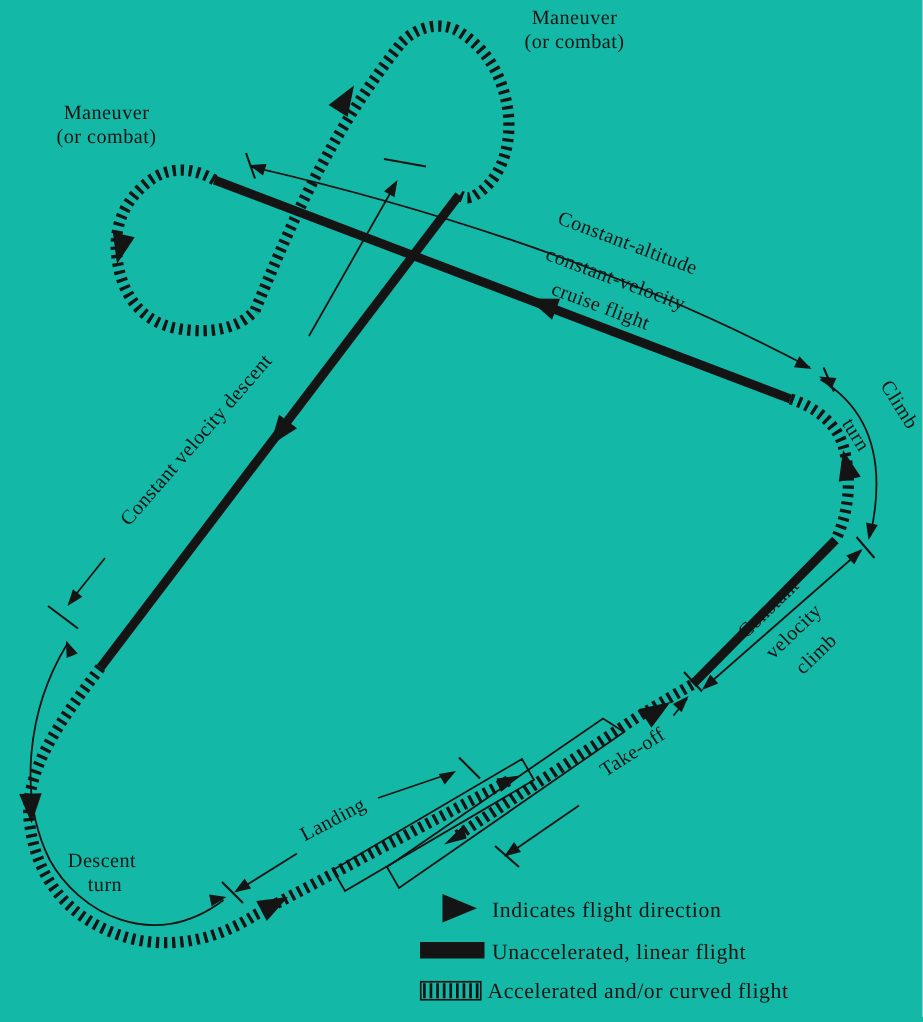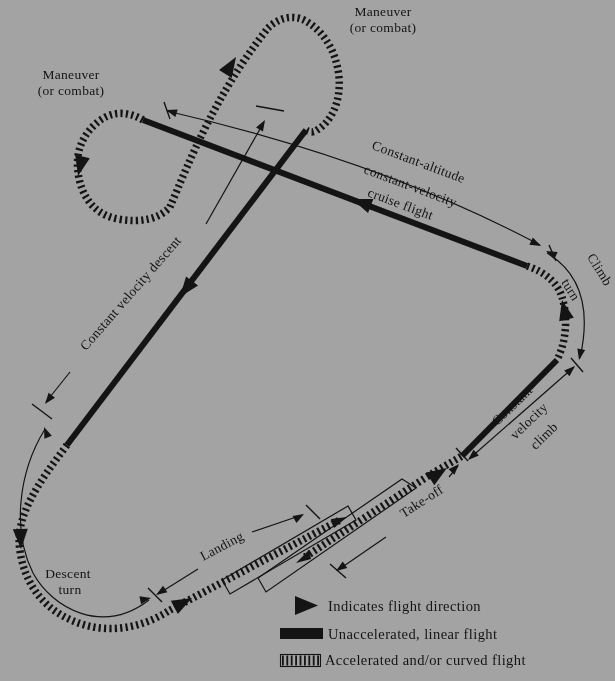--- a/index.html
+++ b/index.html
@@ -1,17 +1,17 @@
 <!DOCTYPE html>
 <html><head>
 <meta charset="utf-8">
 <style>
   html,body{margin:0;padding:0;background:#e8e8e6;}
   .page{
-    width:615px;height:681px;background:#a3a3a3;position:relative;overflow:hidden;
+    width:615px;height:681px;background:#14b8a6;position:relative;overflow:hidden;
     font-family:"Liberation Serif","DejaVu Serif",serif;
     text-decoration:underline;
   }
   svg text{
     font-family:"Liberation Serif","DejaVu Serif",serif;
     fill:#141414;
   }
   .lbl{font-size:13.5px;letter-spacing:.3px;}
   .leg{font-size:14.5px;letter-spacing:.4px;}
   .solidseg{stroke:#141414;stroke-width:6;fill:none;stroke-linecap:butt;}

